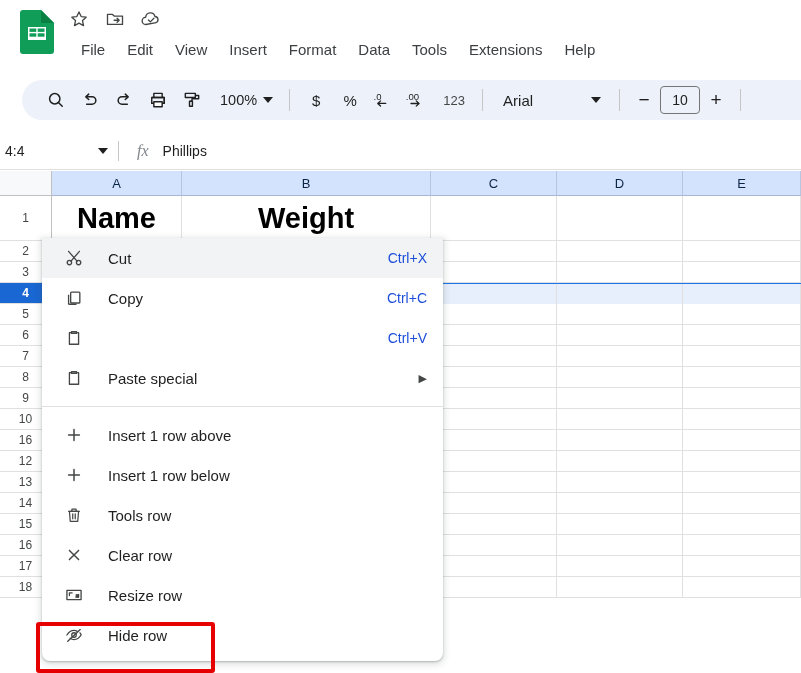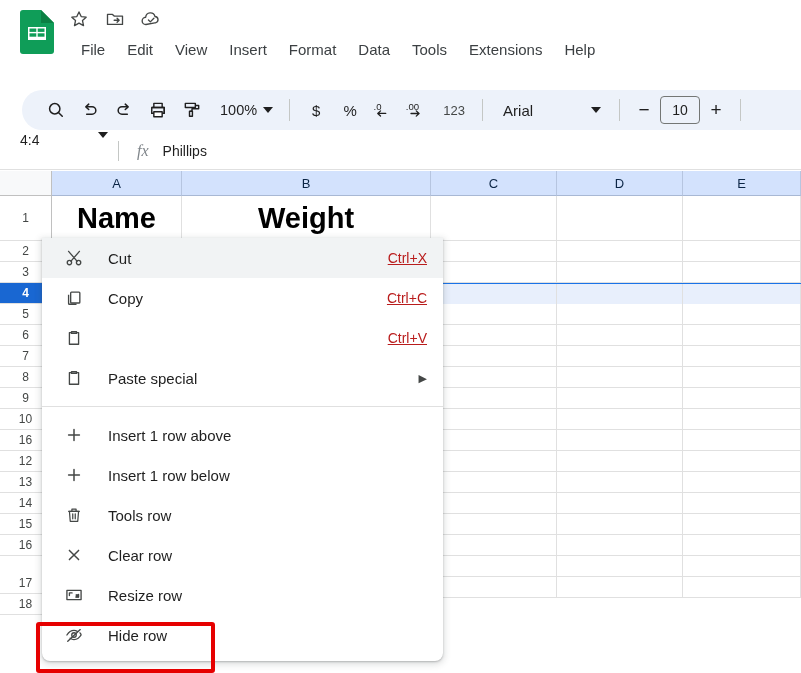--- a/index.html
+++ b/index.html
@@ -20,21 +20,21 @@
   .title-row { position:absolute; left:68px; top:8px; display:flex; align-items:center; gap:14px; }
   .doc-title { font-size:20px; color:#444746; letter-spacing:0.1px; white-space:nowrap; }
   .hdr-icon { width:22px; height:22px; color:#444746; display:flex; align-items:center; justify-content:center; cursor:pointer; }
   .hdr-icon svg { display:block; }
   .menubar { position:absolute; left:70px; top:38px; display:flex; gap:0px; }
   .menubar .mi {
     font-size:15px; color:#3c4043; padding:3px 11px; border-radius:4px; cursor:pointer; white-space:nowrap;
   }
 
   
-  .toolbar-wrap { position:absolute; left:0; top:88px; width:779px; height:46px; }
+  .toolbar-wrap { position:absolute; left:0; top:78px; width:779px; height:46px; }
   .toolbar {
     position:absolute; left:22px; top:2px; height:40px; width:779px;
     background:#edf2fa; border-radius:20px 0 0 20px;
     display:flex; align-items:center; padding-left:18px; gap:2px;
   }
   .tb-btn {
     width:32px; height:32px; border-radius:50%;
     display:flex; align-items:center; justify-content:center;
     color:#1f1f1f; cursor:pointer; flex:none;
   }
@@ -58,22 +58,22 @@
   }
   .sz-btn { width:28px;height:28px;display:flex;align-items:center;justify-content:center;font-size:19px;color:#1f1f1f;cursor:pointer;border-radius:50%; }
 
   
   .formula-bar {
     position:absolute; left:0; top:132px; width:801px; height:38px;
     background:#fff; display:flex; align-items:center;
     border-bottom:1px solid #e0e0e0;
   }
   .namebox {
-    width:118px; height:100%; display:flex; align-items:flex-start;
-    justify-content:space-between; padding:0 10px 0 20px; cursor:pointer;gap:8px;
+    width:118px; height:100%; display:flex; align-items:center;
+    justify-content:space-between; padding:0 10px 0 5px; cursor:pointer;gap:8px;
   }
   .namebox .nb-txt { font-size:14px; color:#1f1f1f; }
   .fx-sep { width:1px; height:20px; background:#c4c7c5; }
   .fx-icon { font-style:italic; font-size:16px; color:#80868b; padding:0 14px 0 18px; font-family:"Liberation Serif", serif; }
   .formula-val { font-size:14px; color:#1f1f1f; }
 
   
   .grid { position:absolute; left:0; top:171px; width:801px; height:502px; background:#fff; }
   .colhead-row { position:absolute; left:0; top:0; width:801px; height:25px; display:flex; }
   .corner-cell {
@@ -117,21 +117,21 @@
     height:40px; display:flex; align-items:center; padding:0 16px 0 20px;
     cursor:pointer; position:relative;
   }
   .ctx-item.hovered { background:#f1f3f4; }
   .ctx-ico {
     width:24px; height:24px; display:flex; align-items:center; justify-content:center;
     color:#444746; flex:none; margin-right:22px;
   }
   .ctx-ico svg { display:block; }
   .ctx-label { font-size:15px; color:#1f1f1f; flex:1; white-space:nowrap; }
-  .ctx-shortcut { font-size:14px; color:#b91c1c; margin-left:auto;text-decoration:underline; }
+  .ctx-shortcut { font-size:14px; color:#1d4ed8; margin-left:auto; }
   .ctx-arrow { margin-left:auto; color:#444746; font-size:11px; }
   .ctx-divider { height:1px; background:#e0e0e0; margin:8px 0 8px 0; }
 
   .redbox {
     position:absolute; left:36px; top:622px; width:179px; height:51px;
     border:4px solid #e60000; border-radius:3px; z-index:60; pointer-events:none;
   }
 </style>
 </head>
 <body>
@@ -303,21 +303,21 @@
       <div class="rowhead" style="height: 21px;">7</div>
       <div class="rowhead" style="height: 21px;">8</div>
       <div class="rowhead" style="height: 21px;">9</div>
       <div class="rowhead" style="height: 21px;">10</div>
       <div class="rowhead" style="height: 21px;">16</div>
       <div class="rowhead" style="height: 21px;">12</div>
       <div class="rowhead" style="height: 21px;">13</div>
       <div class="rowhead" style="height: 21px;">14</div>
       <div class="rowhead" style="height: 21px;">15</div>
       <div class="rowhead" style="height: 21px;">16</div>
-      <div class="rowhead" style="height: 21px; margin-top: 17px;">17</div>
+      <div class="rowhead" style="height: 21px;">17</div>
       <div class="rowhead" style="height: 21px;">18</div>
     </div>
   <div class="cells-area" id="cellsarea">
       <div class="grid-row" style="height: 45px; text-align: right;">
         <div class="cell big" style="width: 130px; height: 45px;">Name</div>
         <div class="cell big" style="width: 249px; height: 45px;">Weight</div>
         <div class="cell big" style="width: 126px; height: 45px;"></div>
         <div class="cell big" style="width: 126px; height: 45px;"></div>
         <div class="cell big" style="width: 118px; height: 45px;"></div>
       </div>

